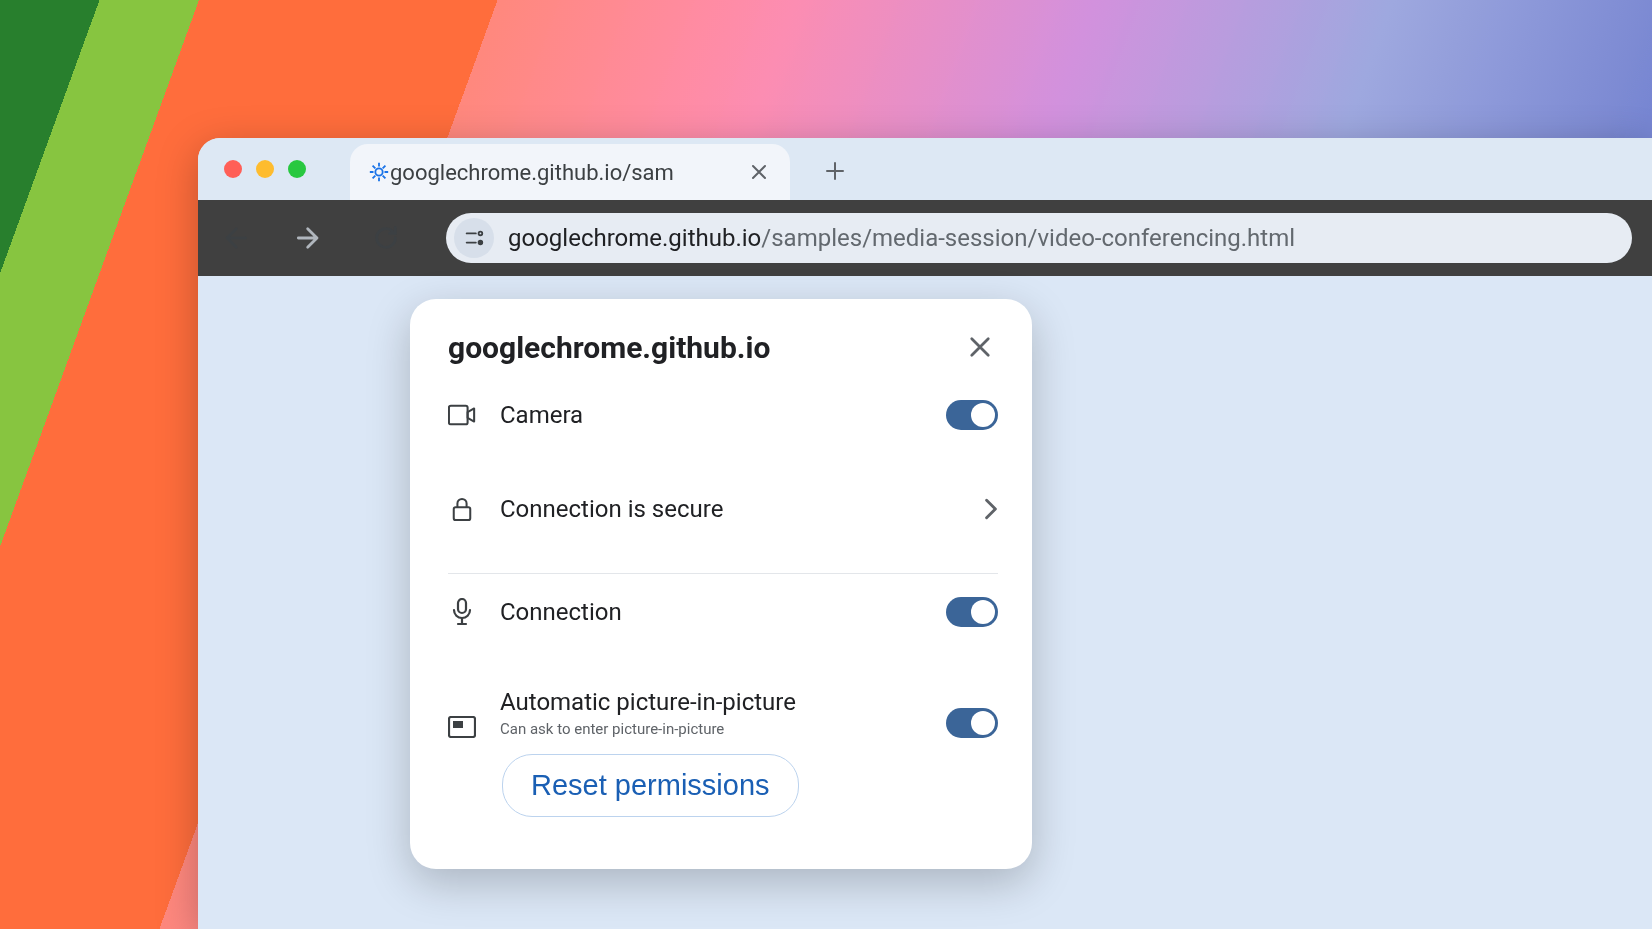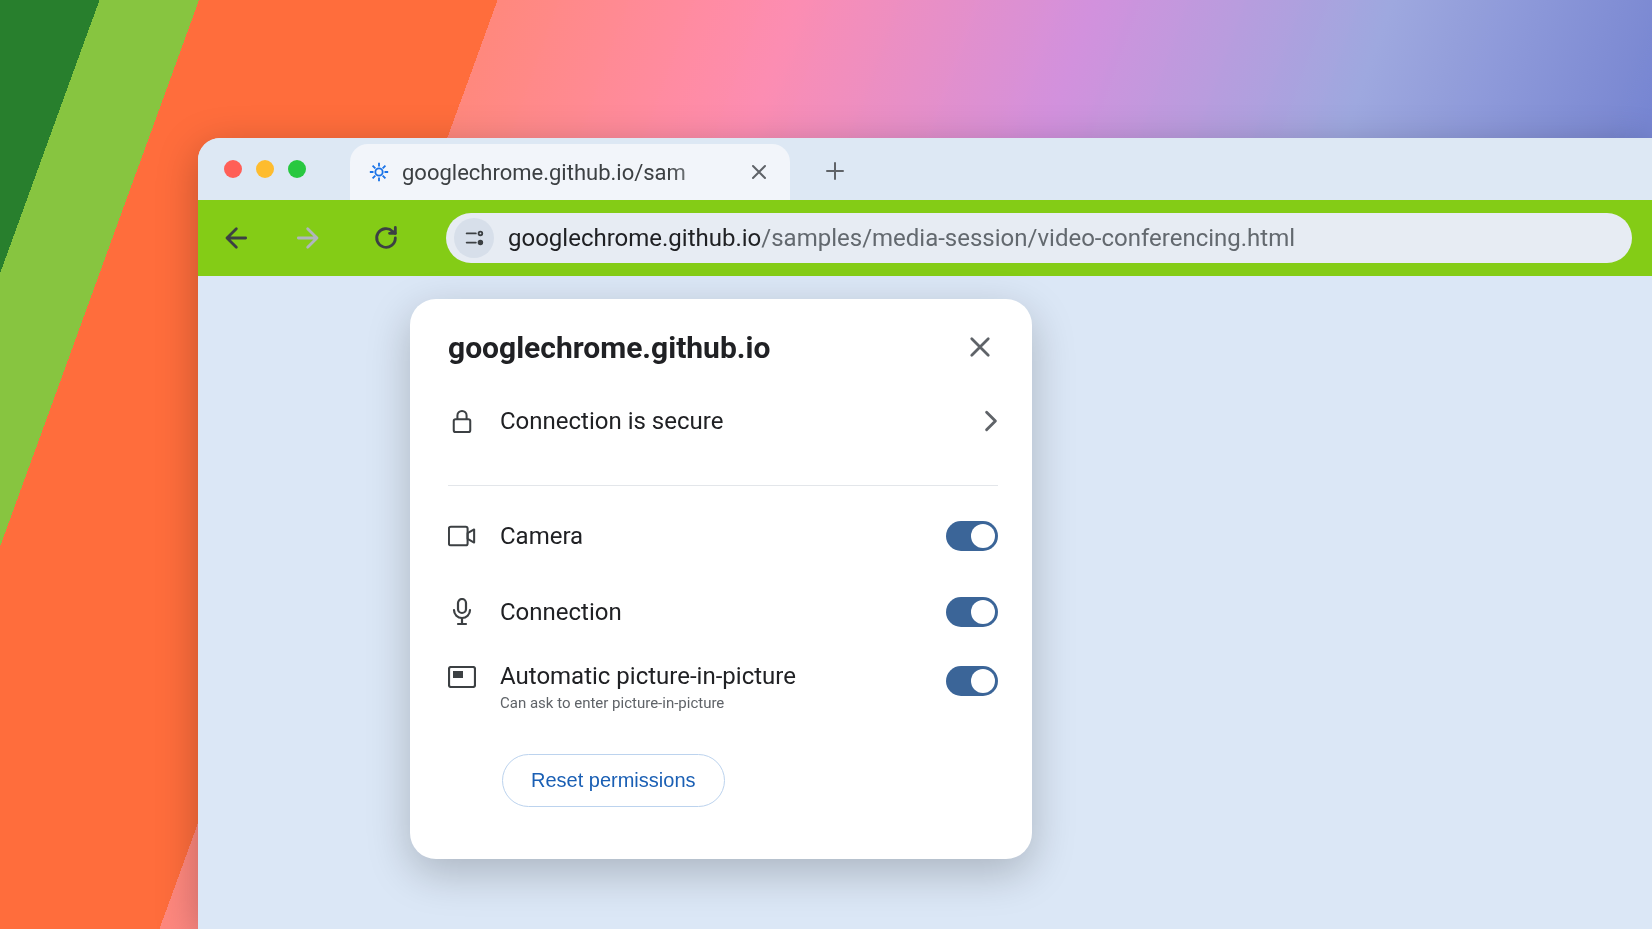--- a/index.html
+++ b/index.html
@@ -31,31 +31,31 @@
   .traffic{position:absolute;left:26px;top:22px;display:flex;gap:14px;}
   .dot{width:18px;height:18px;border-radius:50%;}
   .dot.red{background:#ff5f57;}
   .dot.yellow{background:#febc2e;}
   .dot.green{background:#28c840;}
   .tab{
     position:absolute;left:152px;top:6px;width:440px;height:56px;
     background:#f2f5fa;
     border-top-left-radius:18px;border-top-right-radius:18px;
     display:flex;align-items:center;padding:0 18px;box-sizing:border-box;
-    gap:12px;
+    gap:0;
   }
   .tab .favicon{width:22px;height:22px;display:inline-flex;align-items:center;justify-content:center;}
   .tab .title{flex:1;font-size:22px;color:#3c4043;white-space:nowrap;overflow:hidden;
     -webkit-mask-image:linear-gradient(90deg,#000 80%,transparent 100%);
             mask-image:linear-gradient(90deg,#000 80%,transparent 100%);}
   .tab .close{width:26px;height:26px;display:flex;align-items:center;justify-content:center;color:#5f6368;cursor:pointer;}
   .newtab{position:absolute;left:624px;top:20px;width:26px;height:26px;display:flex;align-items:center;justify-content:center;color:#5f6368;cursor:pointer;}
   
   .toolbar{
-    position:relative;height:76px;background:#84cc16;display:flex;align-items:center;padding:0 20px;gap:44px;
+    position:relative;height:76px;background:#404040;display:flex;align-items:center;padding:0 20px;gap:44px;
   }
   .navbtn{width:32px;height:32px;display:flex;align-items:center;justify-content:center;color:#3c4043;cursor:pointer;}
   .navbtn.disabled{color:#b0b6bd;cursor:default;}
   .omnibox{
     flex:1;height:50px;background:#e7ecf3;border-radius:25px;display:flex;align-items:center;padding:0 12px 0 8px;gap:14px;
   }
   .siteinfo-btn{width:40px;height:40px;border-radius:50%;background:#d7dfea;display:flex;align-items:center;justify-content:center;cursor:pointer;}
   .url{font-size:24px;white-space:nowrap;color:#63696f;}
   .url .host{color:#202124;}
   
@@ -75,21 +75,21 @@
   .pop-row .labels{flex:1;}
   .pop-row .labels .lbl{font-size:24px;color:#202124;}
   .pop-row .labels .sub{font-size:15px;color:#5f6368;margin-top:4px;}
   .chev{color:#5f6368;}
   .toggle{
     width:52px;height:30px;border-radius:15px;background:#3b6598;position:relative;cursor:pointer;flex:0 0 auto;
   }
   .toggle .knob{position:absolute;right:3px;top:3px;width:24px;height:24px;border-radius:50%;background:#fff;}
   .reset-wrap{padding:16px 0 0 92px;}
   .reset-btn{
-    display:inline-block;border:1px solid #bcd3ee;color:#1a5fb4;font-size:20px;
+    display:inline-block;border:1px solid #bcd3ee;color:#1a5fb4;font-size:29px;
     padding:14px 28px;border-radius:30px;background:#fff;cursor:pointer;
   }
   svg{display:block;}
 </style>
 </head>
 <body>
 
 <div class="wallpaper"></div>
 
 <div class="browser">
@@ -162,69 +162,69 @@
   <div class="popover">
     <div class="pop-header">
       <div class="pop-title">googlechrome.github.io</div>
       <div class="pop-close">
         <svg width="22" height="22" viewBox="0 0 16 16">
             <path d="M2 2l12 12M14 2L2 14" stroke="#5f6368" stroke-width="2" stroke-linecap="round"></path>
           </svg>
       </div>
     </div>
 
+    <div class="pop-row" style="margin-top:12px;">
+      <span class="ic">
+        <svg width="28" height="22" viewBox="0 0 30 22">
+            <rect x="1" y="1" width="20" height="20" rx="2" fill="none" stroke="#3c4043" stroke-width="2.2"></rect>
+            <path d="M21 8l7-4v14l-7-4z" fill="none" stroke="#3c4043" stroke-width="2.2" stroke-linejoin="round"></path>
+          </svg>
+      </span>
+      <div class="labels">
+        <div class="lbl">Camera</div>
+      </div>
+      <div class="toggle">
+          <div class="knob"></div>
+        </div>
+    </div>
+
     <div class="pop-row secure">
       <span class="ic">
         <svg width="22" height="26" viewBox="0 0 24 28">
             <rect x="3" y="12" width="18" height="14" rx="2" fill="none" stroke="#3c4043" stroke-width="2.2"></rect>
             <path d="M7 12V8a5 5 0 0 1 10 0v4" fill="none" stroke="#3c4043" stroke-width="2.2"></path>
           </svg>
       </span>
       <div class="labels">
         <div class="lbl">Connection is secure</div>
       </div>
       <span class="chev">
         <svg width="14" height="22" viewBox="0 0 12 20">
             <path d="M2 2l8 8-8 8" fill="none" stroke="#5f6368" stroke-width="2.6" stroke-linecap="round" stroke-linejoin="round"></path>
           </svg>
       </span>
-    </div>
-
-    <div class="pop-row" style="margin-top:12px;">
-      <span class="ic">
-        <svg width="28" height="22" viewBox="0 0 30 22">
-            <rect x="1" y="1" width="20" height="20" rx="2" fill="none" stroke="#3c4043" stroke-width="2.2"></rect>
-            <path d="M21 8l7-4v14l-7-4z" fill="none" stroke="#3c4043" stroke-width="2.2" stroke-linejoin="round"></path>
-          </svg>
-      </span>
-      <div class="labels">
-        <div class="lbl">Camera</div>
-      </div>
-      <div class="toggle">
-          <div class="knob"></div>
-        </div>
     </div>
 
     <div class="pop-row">
       <span class="ic">
         <svg width="22" height="28" viewBox="0 0 22 28">
             <rect x="7" y="1" width="8" height="14" rx="4" fill="none" stroke="#3c4043" stroke-width="2.2"></rect>
             <path d="M3 12a8 8 0 0 0 16 0" fill="none" stroke="#3c4043" stroke-width="2.2" stroke-linecap="round"></path>
             <path d="M11 20v6M7 26h8" stroke="#3c4043" stroke-width="2.2" stroke-linecap="round"></path>
           </svg>
       </span>
       <div class="labels">
         <div class="lbl">Connection</div>
       </div>
       <div class="toggle">
           <div class="knob"></div>
         </div>
     </div>
 
-    <div class="pop-row" style="align-items:flex-start;padding-top:12px;">
+    <div class="pop-row" style="align-items:flex-end;padding-top:12px;">
       <span class="ic" style="margin-top:4px;">
         <svg width="28" height="22" viewBox="0 0 28 22">
             <rect x="1" y="1" width="26" height="20" rx="2" fill="none" stroke="#3c4043" stroke-width="2.2"></rect>
             <rect x="5" y="5" width="10" height="7" fill="#3c4043"></rect>
           </svg>
       </span>
       <div class="labels">
         <div class="lbl">Automatic picture-in-picture</div>
         <div class="sub">Can ask to enter picture-in-picture</div>
       </div>

